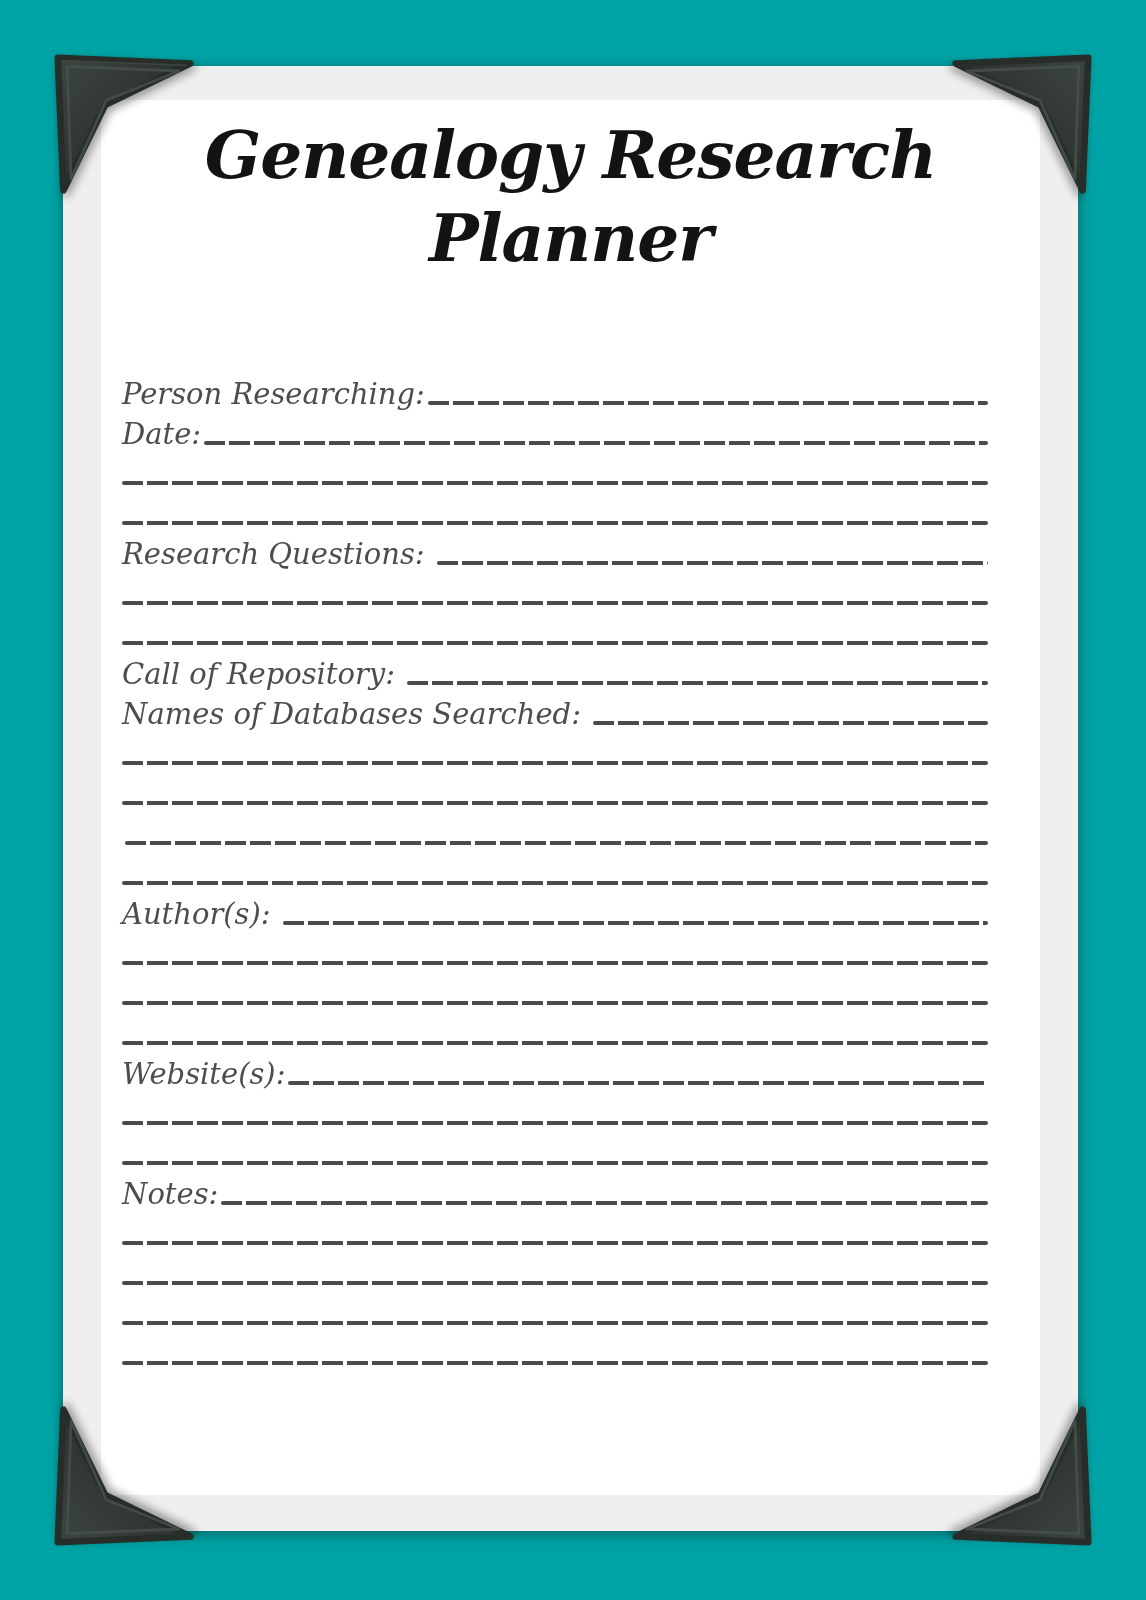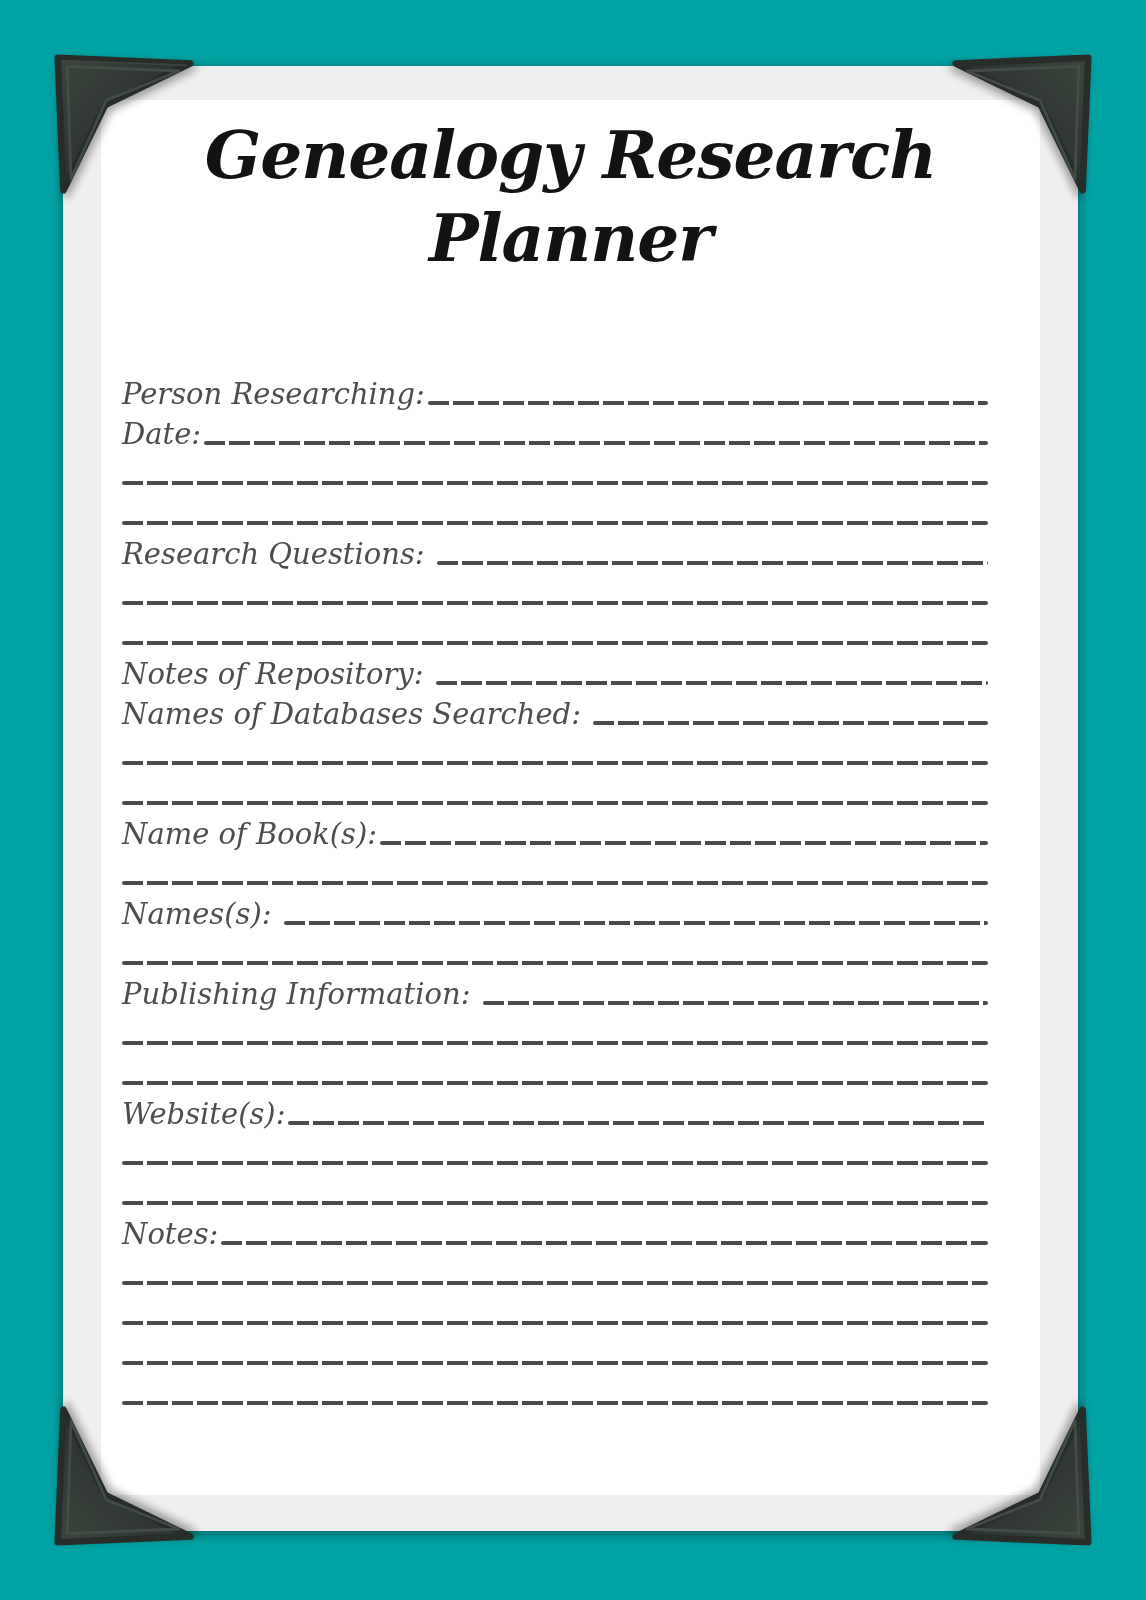--- a/index.html
+++ b/index.html
@@ -83,49 +83,44 @@
             <span class="field-label">Research Questions: </span>
             <div class="line-fill"></div>
           </div>
           <div class="row line">
             <div class="line-fill"></div>
           </div>
           <div class="row line">
             <div class="line-fill"></div>
           </div>
           <div class="row field">
-            <span class="field-label">Notes of Repository: </span>
+            <span class="field-label">Call of Repository: </span>
             <div class="line-fill"></div>
           </div>
           <div class="row field">
             <span class="field-label">Names of Databases Searched: </span>
             <div class="line-fill"></div>
           </div>
           <div class="row line">
             <div class="line-fill"></div>
           </div>
           <div class="row line">
             <div class="line-fill"></div>
           </div>
           <div class="row field">
-            <span class="field-label">Name of Book(s):</span>
             <div class="line-fill"></div>
           </div>
           <div class="row line">
             <div class="line-fill"></div>
           </div>
           <div class="row field">
-            <span class="field-label">Names(s): </span>
+            <span class="field-label">Author(s): </span>
             <div class="line-fill"></div>
           </div>
           <div class="row line">
-            <div class="line-fill"></div>
-          </div>
-          <div class="row field">
-            <span class="field-label">Publishing Information: </span>
             <div class="line-fill"></div>
           </div>
           <div class="row line">
             <div class="line-fill"></div>
           </div>
           <div class="row line">
             <div class="line-fill"></div>
           </div>
           <div class="row field">
             <span class="field-label">Website(s):</span>

